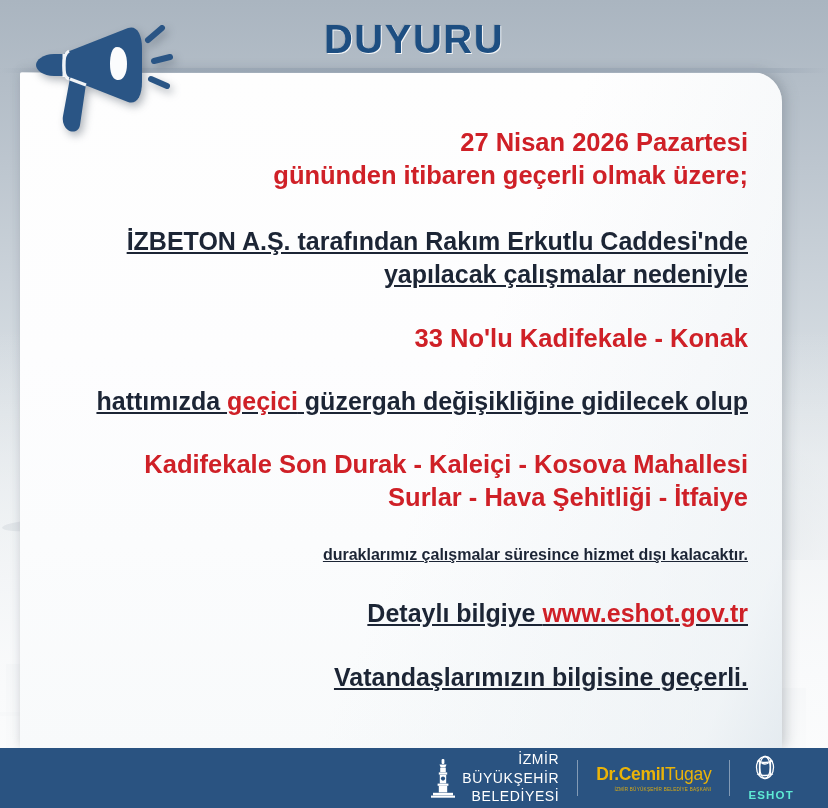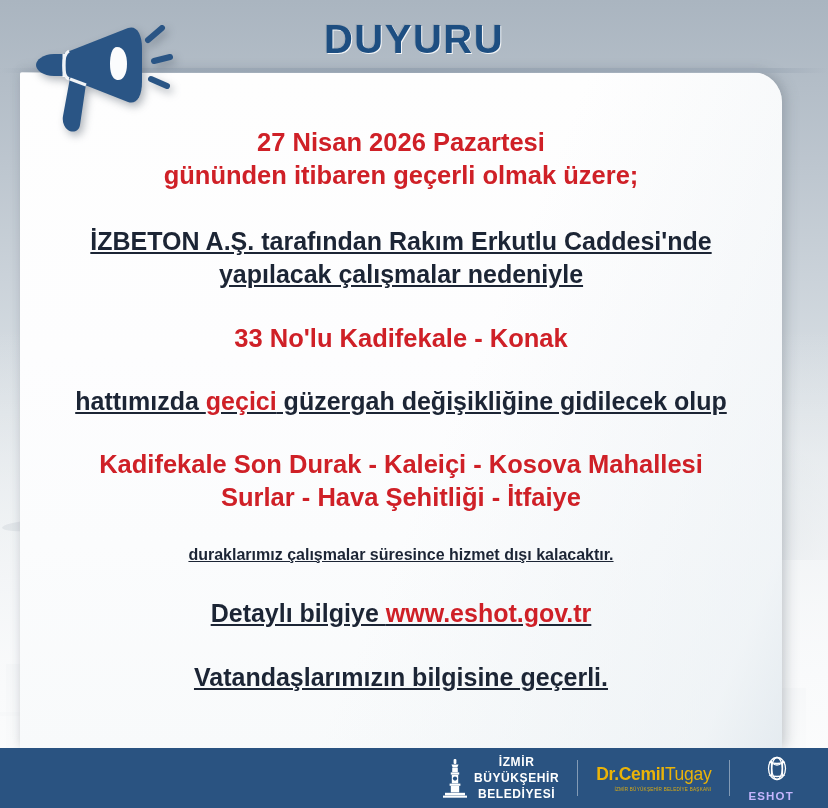--- a/index.html
+++ b/index.html
@@ -77,21 +77,21 @@
     position: absolute; left: 24px; top: 14px;
     width: 150px; height: 125px; z-index: 8;
     filter: drop-shadow(3px 4px 4px rgba(80,92,104,0.45));
   }
   
   .content {
     position: absolute; left: 20px; top: 72px;
     width: 762px; height: 676px;
     z-index: 7;
     padding: 54px 34px 0 34px;
-    text-align: center;
+    text-align: right;
   }
   .line {
     font-weight: bold;
     line-height: 1.30;
   }
   .navy { color: #1c2535; text-decoration: underline; }
   .red  { color: #cf2027; }
   .s26 { font-size: 25.5px; }
   .s24 { font-size: 16px; }
   .s25 { font-size: 25px; }
@@ -108,28 +108,28 @@
     background: #2a5381;
     z-index: 9;
     display: flex; align-items: center; justify-content: flex-end;
     padding-right: 34px;
   }
   .footer-inner { display:flex; align-items:center; }
   .f-item { display:flex; align-items:center; }
   .f-sep { width:1px; height:36px; background:rgba(255,255,255,0.42); margin:0 18px; }
   .izmir-logo { display:flex; align-items:center; }
   .izmir-text {
-    color:#fff; font-size:12px; font-weight:bold; line-height:1.35;
-    letter-spacing:0.6px; text-align:center; margin-left:5px;
+    color:#fff; font-size:14px; font-weight:normal; line-height:1.35;
+    letter-spacing:0.6px; text-align:right; margin-left:5px;
   }
   .tugay { text-align:right; color:#eab308; }
   .tugay-main { font-size:17.5px; font-weight:bold; letter-spacing:-0.3px; }
   .tugay-main .thin { font-weight:normal; }
   .tugay-sub { font-size:4.6px; letter-spacing:0.25px; margin-top:2px; opacity:0.92; }
-  .eshot { text-align:right; color:#c4b5fd; }
+  .eshot { text-align:left; color:#5eead4; }
   .eshot-name { font-size:11.5px; font-weight:bold; letter-spacing:1.2px; margin-top:1px; }
 </style>
 </head>
 <body>
 
 <div id="poster">
 
   <div class="bg-sky"></div>
   <div class="bg-hill"></div>
 

